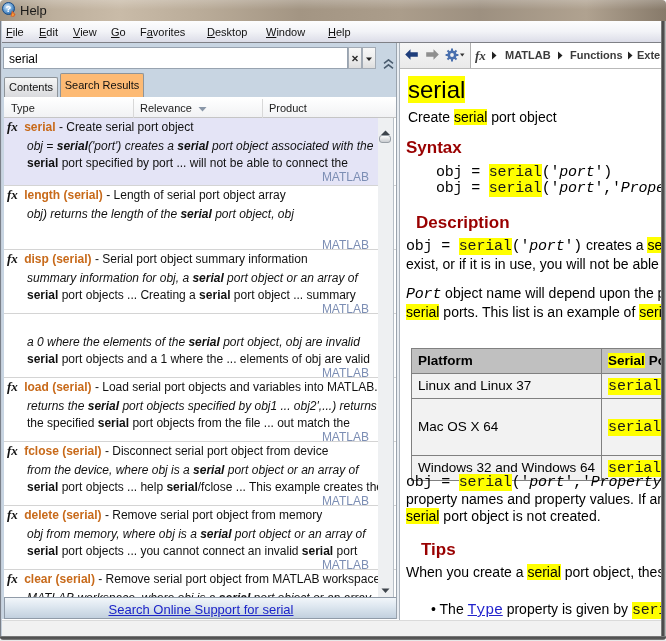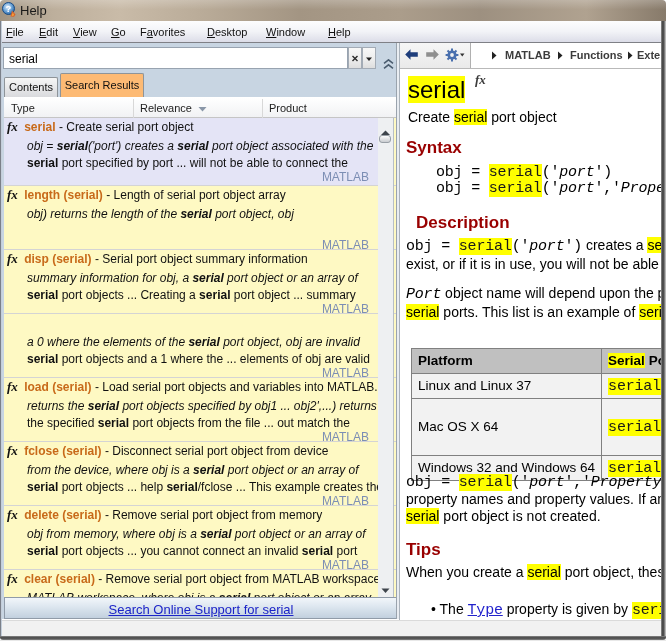--- a/index.html
+++ b/index.html
@@ -43,24 +43,24 @@
   background:#fdba74; border:1px solid #8e9499; border-bottom:none; border-radius:2px 2px 0 0; }
 
 
 #rhdr { position:absolute; left:2px; top:54px; width:394px; height:21px;
   background:linear-gradient(#ffffff,#f1f2f4); border-top:1px solid #fff; border-bottom:1px solid #c5c5c5;
   font-size:11px; color:#222; }
 #rhdr .c { position:absolute; top:4px; }
 #rhdr .sep { position:absolute; top:1px; width:1px; height:19px; background:#d8d8d8; }
 
 
-#list { position:absolute; left:2px; top:75px; width:394px; height:479px; background:#fef9c3; overflow:hidden;padding-left:12px; }
+#list { position:absolute; left:2px; top:75px; width:394px; height:479px; background:#ffffff; overflow:hidden;padding-left:12px; }
 .item { position:absolute; left:0; width:374px; font-size:12px; color:#111; }
 .t { position:absolute; left:3px; top:1px; white-space:nowrap; }
-.fx { font-family:"Liberation Serif", serif; font-style:italic; font-weight:bold; font-size:13px;margin-top:24px; }
+.fx { font-family:"Liberation Serif", serif; font-style:italic; font-weight:bold; font-size:13px; }
 .fn { font-weight:bold; color:#c86a1a; margin-left:3px; }
 .b1,.b2 { position:absolute; left:23px; white-space:nowrap; }
 .b1 { top:21px;font-style:italic; } .b2 { top:38px; }
 .ml { position:absolute; right:9px; top:52px; color:#7c8eb4; font-size:12px; }
 .isep { position:absolute; left:0; width:394px; height:1px; background:#d4d4d4; }
 
 
 #sbar { position:absolute; left:374px; top:0; width:16px; height:479px; background:#eef0f2;
   border-right:1px solid #b7bfc7; }
 .sbbtn { position:absolute; left:0; width:15px; height:16px; }
@@ -292,21 +292,21 @@
         <tr style="background:#f2f2f2">
           <td style="border:1px solid #808080;padding:0 6px;height:24px;line-height:24px">Windows 32 and Windows 64</td>
           <td style="border:1px solid #808080;padding:0 6px;height:24px;line-height:24px"><span class="mred">serial</span><span class="mono">('com1');</span></td>
         </tr>
       </tbody>
         </table>
 
       <div class="ln" style="left:6px;top:403px"><span class="mono">obj = <span class="mred">serial</span>('<i class="m">port</i>','<i class="m">PropertyName</i>',PropertyValue,...)</span></div>
       <div class="ln" style="left:6px;top:421px">property names and property values. If an invalid property name or pro</div>
       <div class="ln" style="left:6px;top:438px"><span class="hl">serial</span> port object is not created.</div>
-      <div class="ln h2" style="left:6px;top:470px">Tips</div>
+      <div class="ln h2" style="left:21px;top:470px">Tips</div>
       <div class="ln" style="left:6px;top:494px">When you create a <span class="hl">serial</span> port object, these property values are automat</div>
       <div class="ln" style="left:31px;top:531px">• The <span class="mono" style="color:#2222cc;text-decoration:underline">Type</span> property is given by <span class="mred">seri</span></div>
     </div>
   </div>
 
   <div style="position:absolute;left:396px;top:43px;width:1px;height:576px;background:#9aa3ad"></div>
   <div style="position:absolute;left:397px;top:43px;width:2px;height:576px;background:#e9edf2"></div>
   <div style="position:absolute;left:399px;top:43px;width:1px;height:577px;background:#aab2bb"></div>
   <div id="statusbar"></div>
   <div id="winborderL"></div>

